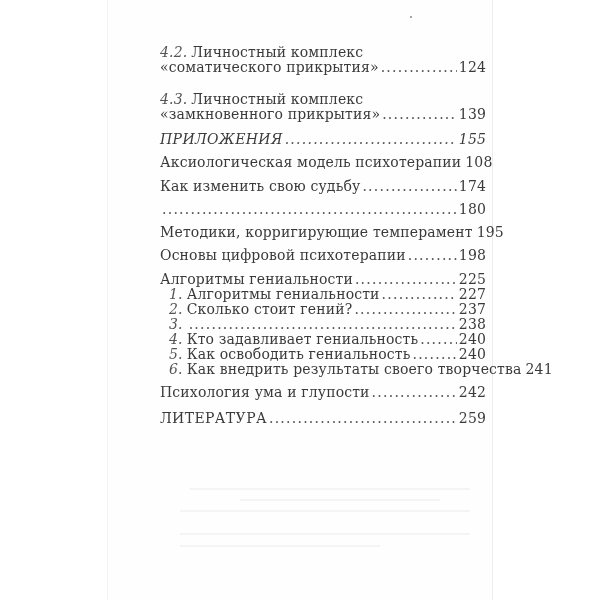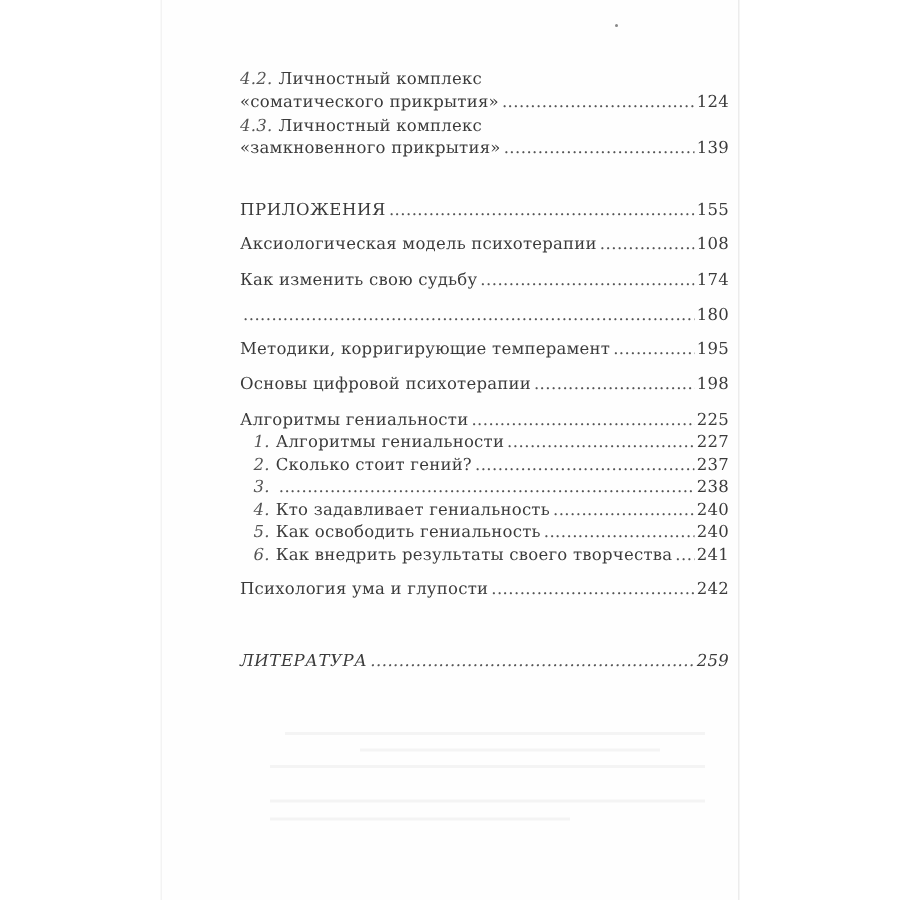--- a/index.html
+++ b/index.html
@@ -36,21 +36,21 @@
     .toc {
       position: absolute;
       left: 160px;
       width: 326px;
       top: 0;
     }
     .entry {
       position: absolute;
       left: 0;
       width: 326px;
-      font-size: 11px;
+      font-size: 14px;
       line-height: 15px;
       letter-spacing: 0.15px;
     }
     .entry.indent { left: 9px; width: 317px; }
     .line {
       display: flex;
       align-items: baseline;
       white-space: nowrap;
     }
     .title { flex: 0 0 auto; }
@@ -93,33 +93,33 @@
       <span class="num-label">4.2.</span>
       <span class="title">Личностный комплекс</span>
     </div>
     <div class="line">
       <span class="title">«соматического прикрытия»</span>
       <span class="leader"></span>
       <span class="page-num">124</span>
     </div>
   </div>
 
-  <div class="entry" style="top:76px;">
+  <div class="entry" style="top:92px;">
     <div class="line">
       <span class="num-label">4.3.</span>
       <span class="title">Личностный комплекс</span>
     </div>
     <div class="line">
       <span class="title">«замкновенного прикрытия»</span>
       <span class="leader"></span>
       <span class="page-num">139</span>
     </div>
   </div>
 
-  <div class="entry" style="top:132px;">
+  <div class="entry" style="top:132px;font-style:italic;">
     <div class="line">
       <span class="title caps">ПРИЛОЖЕНИЯ</span>
       <span class="leader"></span>
       <span class="page-num">155</span>
     </div>
   </div>
 
   <div class="entry" style="top:155px;">
     <div class="line">
       <span class="title">Аксиологическая модель психотерапии</span>
@@ -221,21 +221,21 @@
   </div>
 
   <div class="entry" style="top:385px;">
     <div class="line">
       <span class="title">Психология ума и глупости</span>
       <span class="leader"></span>
       <span class="page-num">242</span>
     </div>
   </div>
 
-  <div class="entry" style="top:433px;font-style:italic;">
+  <div class="entry" style="top:411px;">
     <div class="line">
       <span class="title caps">ЛИТЕРАТУРА</span>
       <span class="leader"></span>
       <span class="page-num">259</span>
     </div>
   </div>
 
 </div>
 
 </body></html>

